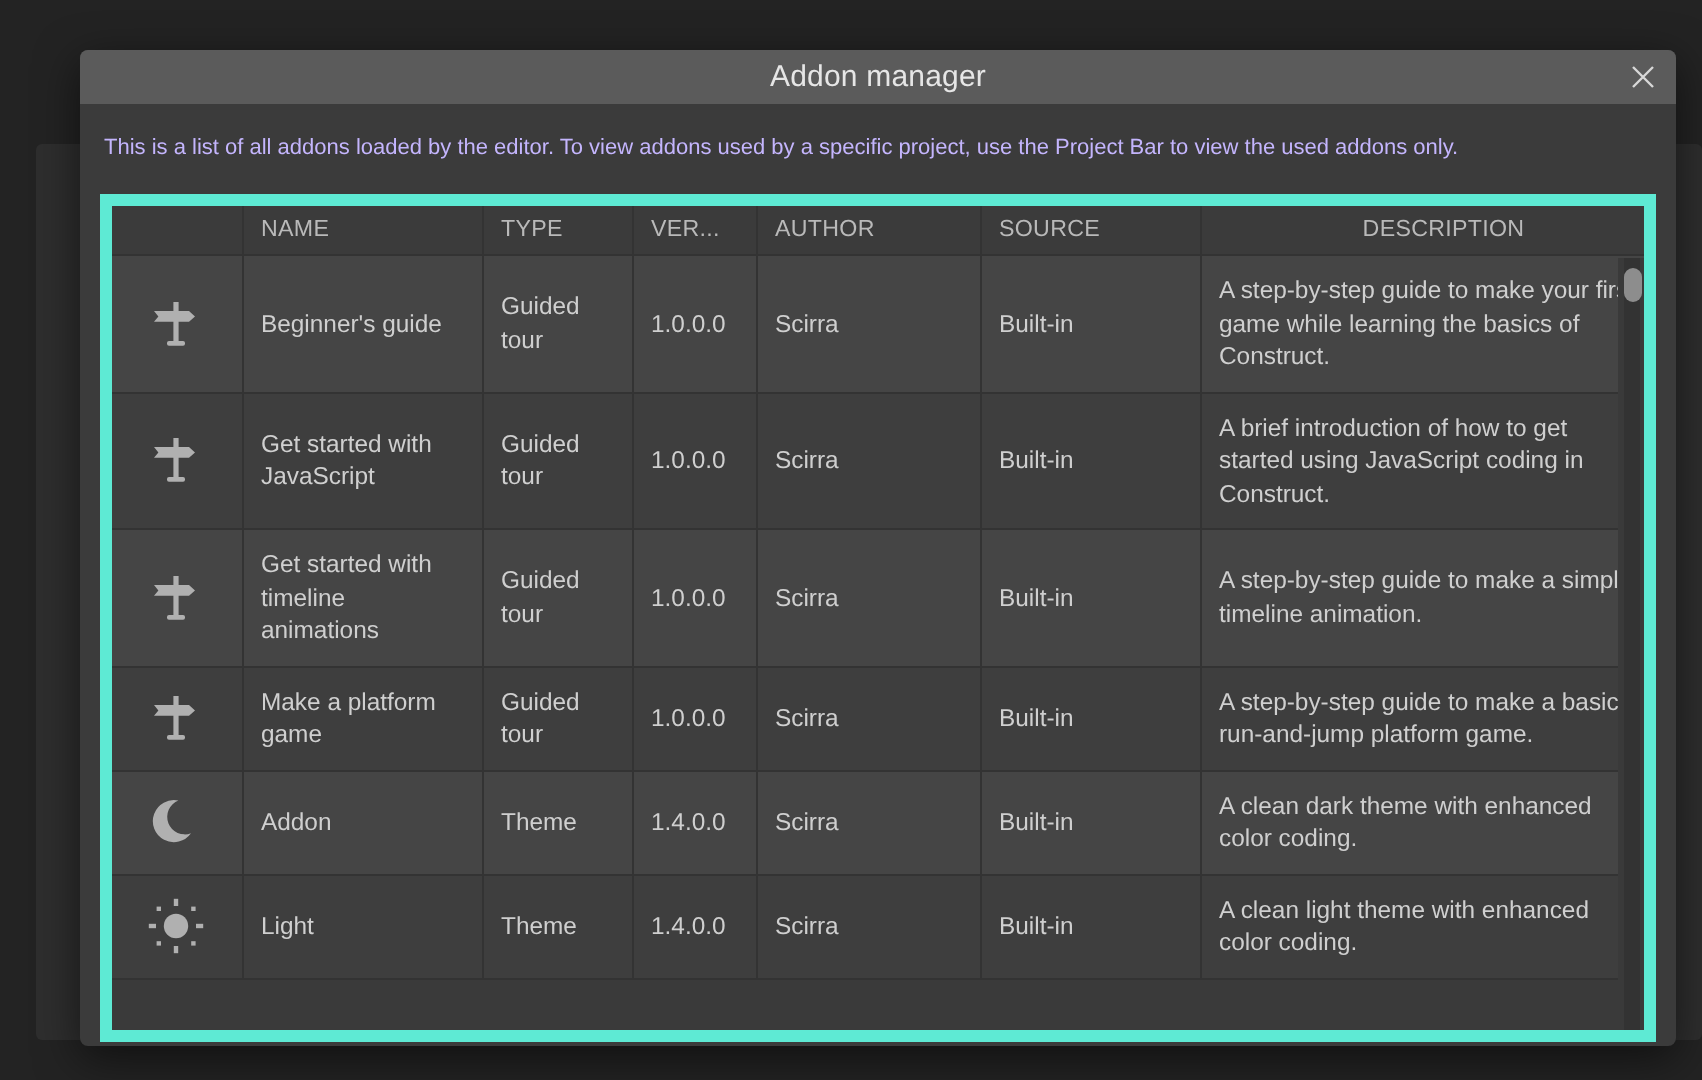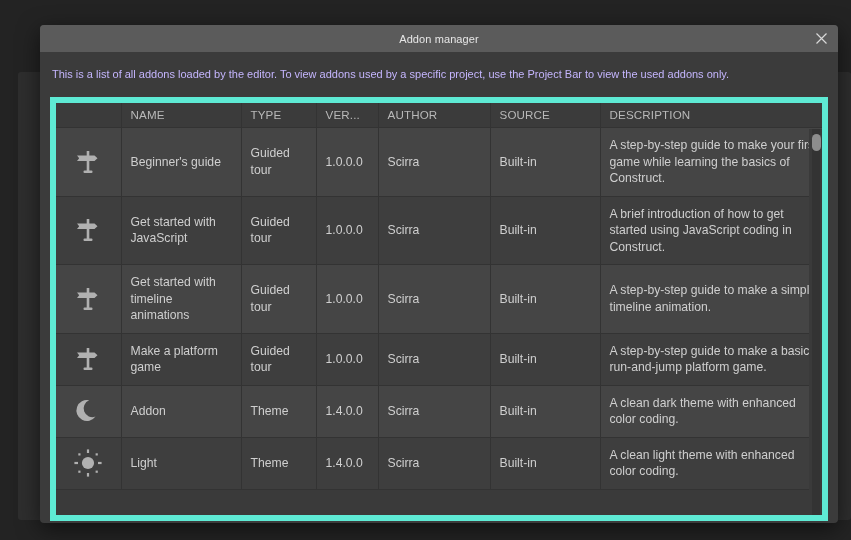--- a/index.html
+++ b/index.html
@@ -33,21 +33,21 @@
     display: flex; flex-direction: column;
     overflow: hidden;
   }
   .titlebar {
     height: 27px; flex: 0 0 27px;
     background: #5b5b5b;
     display: flex; align-items: center; justify-content: center;
     position: relative;
   }
   .titlebar-text {
-    font-size: 11px; color: #e6e6e6; letter-spacing: .1px;
+    font-size: 15px; color: #e6e6e6; letter-spacing: .1px;
   }
   .close-btn {
     position: absolute; right: 0; top: 0; width: 34px; height: 27px;
     display: flex; align-items: center; justify-content: center;
     cursor: pointer;
   }
   .close-btn svg { display: block; }
 
   .dialog-body {
     flex: 1 1 auto;
@@ -85,21 +85,21 @@
     font-size: 11.6px;
     font-weight: normal;
     text-align: left;
     height: 25px;
     padding: 0 0 0 9px;
     border-right: 1px solid #333333;
     border-bottom: 1px solid #333333;
     letter-spacing: .15px;
   }
   .tbl thead th.th-icon { border-right: 1px solid #333333; }
-  .tbl thead th:last-child { border-right: none; }
+  .tbl thead th:last-child { border-right: none; text-align: center; }
 
   .tbl tbody td {
     border-right: 1px solid #333333;
     border-bottom: 1px solid #333333;
     color: #cfcfcf;
     font-size: 12.2px;
     line-height: 16.5px;
     padding: 9px 9px 9px 9px;
     vertical-align: middle;
     background: #454545;

